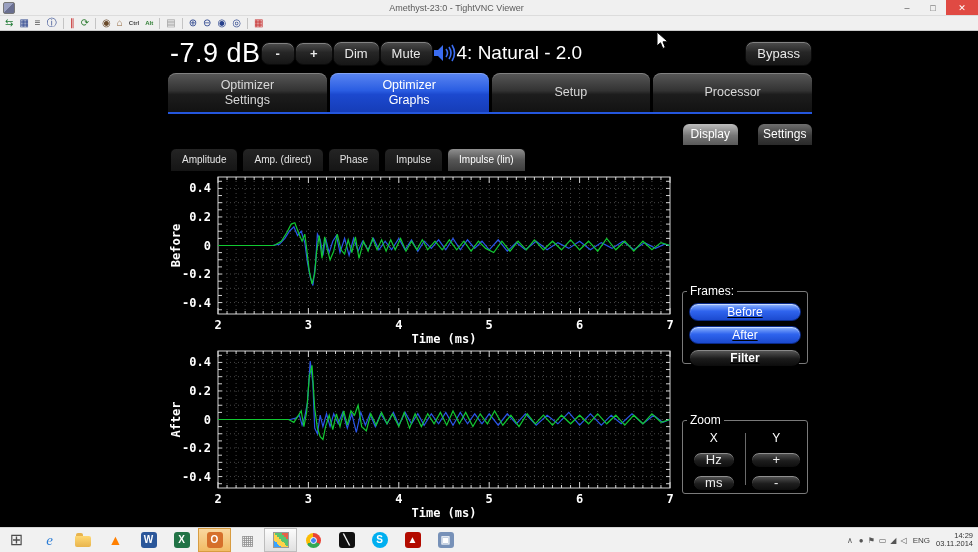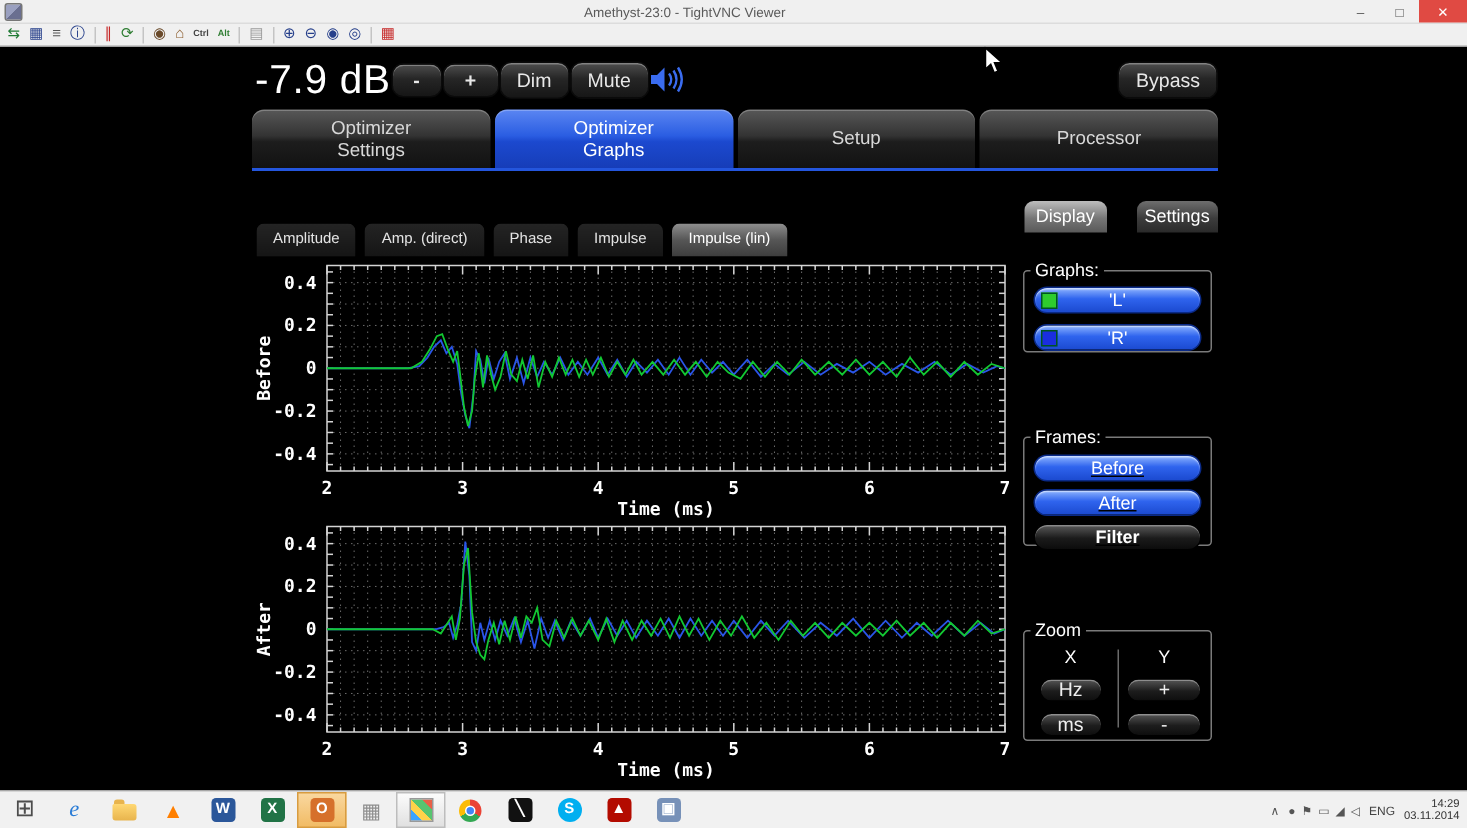--- a/index.html
+++ b/index.html
@@ -50,21 +50,21 @@
   
   .pt1{position:absolute;top:92px;left:168px;width:510px;height:21px;border-radius:6px 6px 0 0;
     background:linear-gradient(#7d7d7d,#454545 55%,#323232);box-shadow:inset 0 1px 0 rgba(255,255,255,.35);
     color:#fff;font-size:12px;line-height:21px;text-align:center;}
   .gtabs{position:absolute;top:116px;left:170px;display:flex;gap:4px;}
   .gtab{height:22px;padding:0 11px;background:linear-gradient(#242424,#151515);border:1px solid #000;
     border-radius:6px 6px 0 0;color:#e4e4e4;font-size:10px;line-height:22px;white-space:nowrap;}
   .gtab.selected{background:linear-gradient(#8f8f8f,#565656 50%,#3d3d3d);color:#fff;}
 
   
-  .side-tabs{position:absolute;top:92px;left:683px;width:129px;display:flex;gap:20px;margin-top:10px;}
+  .side-tabs{position:absolute;top:92px;left:683px;width:129px;display:flex;gap:20px;}
   .stab{flex:1;height:21px;border-radius:6px 6px 0 0;font-size:12px;line-height:21px;text-align:center;color:#fff;}
   .stab.selected{background:linear-gradient(#bdbdbd,#767676 55%,#595959);}
   .stab:not(.selected){background:linear-gradient(#6e6e6e,#3c3c3c 55%,#2a2a2a);}
 
   
   .fs{position:absolute;left:682px;width:126px;border:1px solid #7a7a7a;border-radius:3px;
       box-sizing:border-box;background:#000;}
   .fs-legend{position:absolute;top:-8px;left:4px;background:#000;padding:0 3px;color:#fff;font-size:12px;}
   .pill{position:relative;margin:0 6px;height:16px;border-radius:9px;color:#fff;font-size:12px;
     line-height:16px;text-align:center;}
@@ -162,20 +162,21 @@
     <span class="vbtn">Dim</span>
     <span class="vbtn">Mute</span>
     <span style="display:flex;align-items:center;">
       <svg width="24" height="18" viewBox="0 0 24 18">
         <polygon points="1,6 5,6 10,1 10,17 5,12 1,12" fill="#3a6cf0"></polygon>
         <path d="M13 5 Q16 9 13 13" stroke="#3a6cf0" stroke-width="1.6" fill="none"></path>
         <path d="M16 3 Q20 9 16 15" stroke="#3a6cf0" stroke-width="1.6" fill="none"></path>
         <path d="M19 1 Q24 9 19 17" stroke="#3a6cf0" stroke-width="1.6" fill="none"></path>
       </svg>
     </span>
+    <span class="preset">4: Natural - 2.0</span>
     <span class="vbtn bypass">Bypass</span>
   </div>
 
   <div class="main-tabs">
     <div class="mtab">
       <span>Optimizer</span>
       <span>Settings</span>
     </div>
     <div class="mtab selected">
       <span>Optimizer</span>
@@ -631,31 +632,20 @@
         <text x="12" y="73.5" text-anchor="middle" font-size="12" transform="rotate(-90 12 73.5)">After</text>
         <path d="M50.0 73.5L122.3 73.5L127.7 72.1L131.4 69.2L134.1 79.2L136.8 70.6L139.5 56.4L142.2 15.0L144.9 37.8L146.7 82.1L149.4 87.8L152.2 69.2L154.9 80.6L158.5 67.8L162.1 80.6L165.7 67.8L170.2 77.8L174.8 66.4L179.3 82.1L183.8 67.8L188.3 86.3L192.8 66.4L197.4 79.2L201.9 67.8L207.3 80.6L212.7 67.8L219.0 77.8L225.4 66.4L230.8 79.2L237.1 66.4L243.5 77.8L249.8 67.8L256.1 79.2L263.3 67.8L270.6 77.8L277.8 66.4L285.0 79.2L292.3 66.4L299.5 77.8L306.7 67.8L314.0 77.8L321.2 67.8L330.2 79.2L339.3 67.8L348.3 77.8L357.4 67.8L368.2 79.2L379.1 69.2L389.9 77.8L400.8 66.4L411.6 79.2L422.4 67.8L433.3 79.2L443.2 69.2L453.2 77.8L464.0 67.8L474.9 77.8L485.7 69.2L494.8 76.4L502.0 73.5" fill="none" stroke="#2a55e8" stroke-width="1.2"></path>
         <path d="M50.0 73.5L120.5 73.5L125.9 76.4L129.6 70.6L133.2 64.9L135.9 80.6L138.6 66.4L141.3 30.7L144.0 19.3L146.7 62.1L149.4 82.1L152.2 90.6L154.9 93.5L157.6 80.6L161.2 69.2L164.8 83.5L168.4 67.8L172.0 80.6L175.7 64.9L179.3 79.2L182.9 64.9L186.5 69.2L190.1 59.2L193.7 80.6L198.3 84.9L202.8 67.8L208.2 79.2L213.6 66.4L219.0 77.8L224.5 67.8L230.8 80.6L236.2 66.4L241.6 82.1L247.1 67.8L253.4 80.6L259.7 67.8L266.1 77.8L272.4 66.4L278.7 79.2L285.0 64.9L291.4 77.8L297.7 66.4L304.9 80.6L312.2 67.8L319.4 77.8L326.6 64.9L334.8 79.2L342.9 69.2L351.0 80.6L359.2 67.8L367.3 77.8L375.4 69.2L384.5 79.2L393.5 69.2L402.6 77.8L411.6 69.2L420.6 77.8L429.7 67.8L438.7 77.8L447.8 69.2L456.8 79.2L465.8 69.2L474.9 77.8L483.9 67.8L493.0 76.4L502.0 73.5" fill="none" stroke="#12c832" stroke-width="1.2"></path>
       </svg></div>
 
   <div class="side-tabs">
     <span class="stab selected">Display</span>
     <span class="stab">Settings</span>
   </div>
 
-  <div class="fs" style="top:148px;height:55px;">
-    <span class="fs-legend">Graphs:</span>
-    <div class="pill blue" style="margin-top:10px;">
-      <span class="swatch" id="swatch-l" style="background: rgb(46, 204, 46);"></span>
-      <span>'L'</span>
-    </div>
-    <div class="pill blue" style="margin-top:7px;">
-      <span class="swatch" id="swatch-r" style="background: rgb(26, 46, 224);"></span>
-      <span>'R'</span>
-    </div>
-  </div>
 
   <div class="fs" style="top:259px;height:73px;text-decoration:underline;">
     <span class="fs-legend">Frames:</span>
     <div class="pill blue" style="margin-top:11px;">Before</div>
     <div class="pill blue" style="margin-top:5px;">After</div>
     <div class="pill dark" style="margin-top:5px;">Filter</div>
   </div>
 
   <div class="fs" style="top:388px;height:74px;">
     <span class="fs-legend">Zoom</span>

